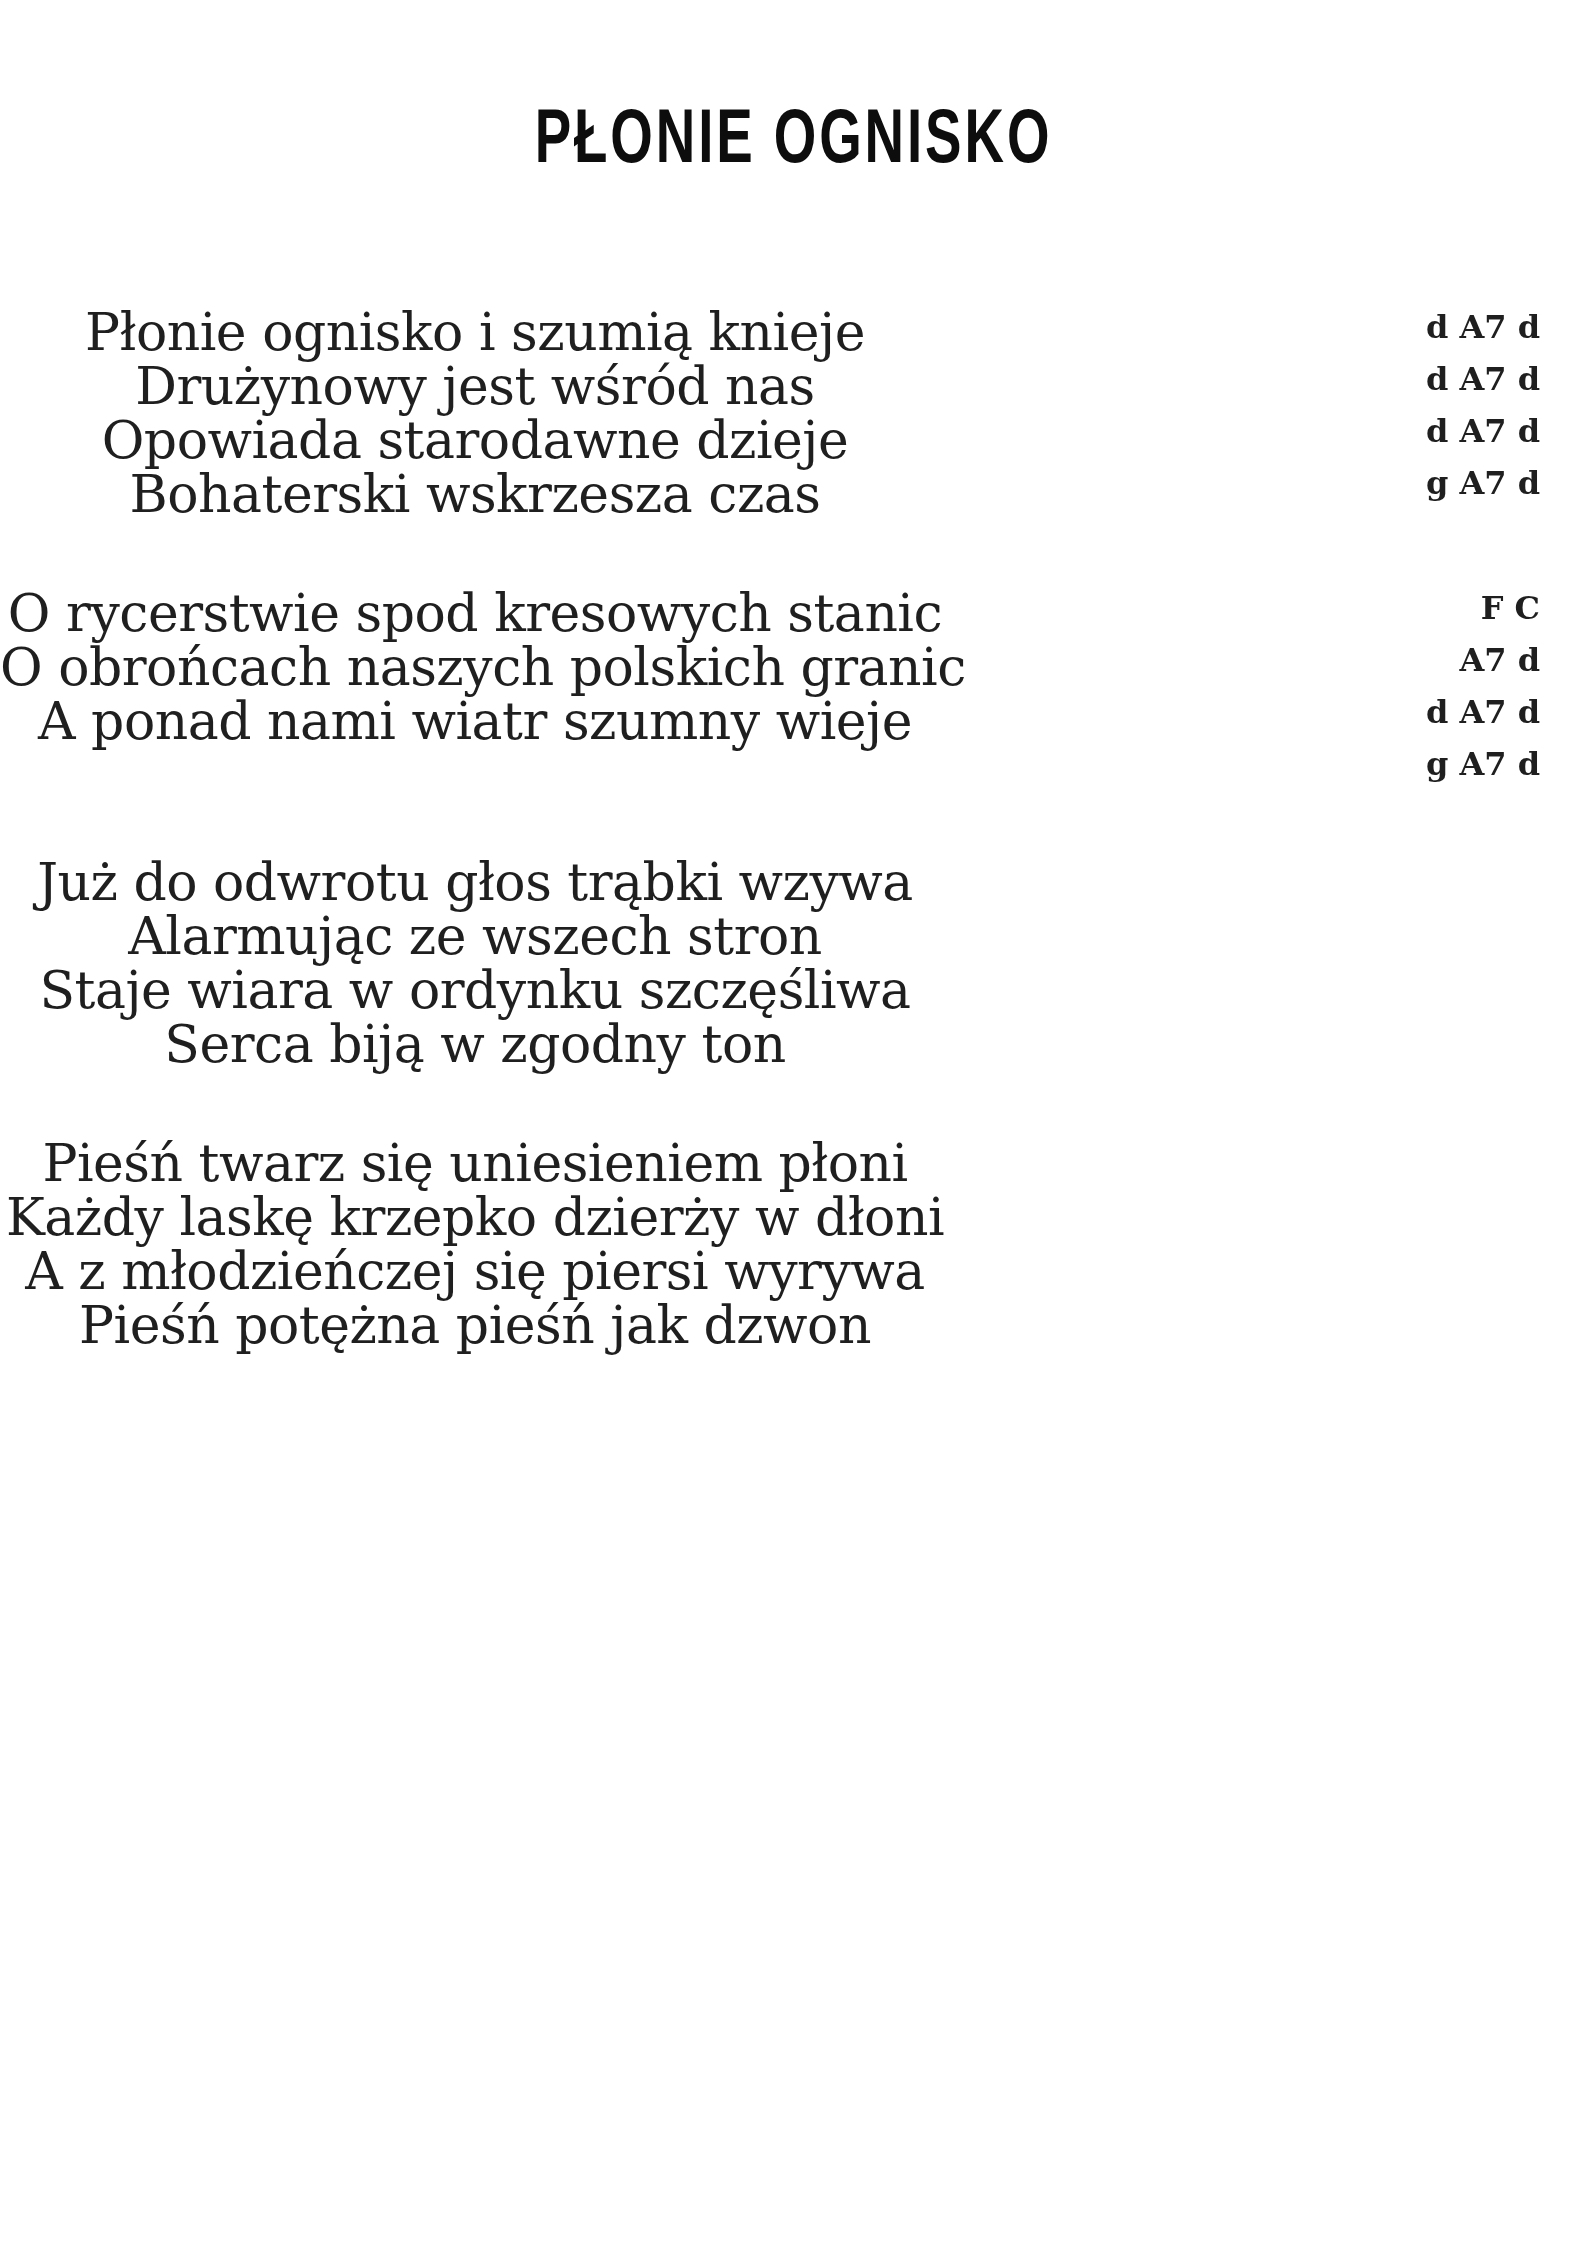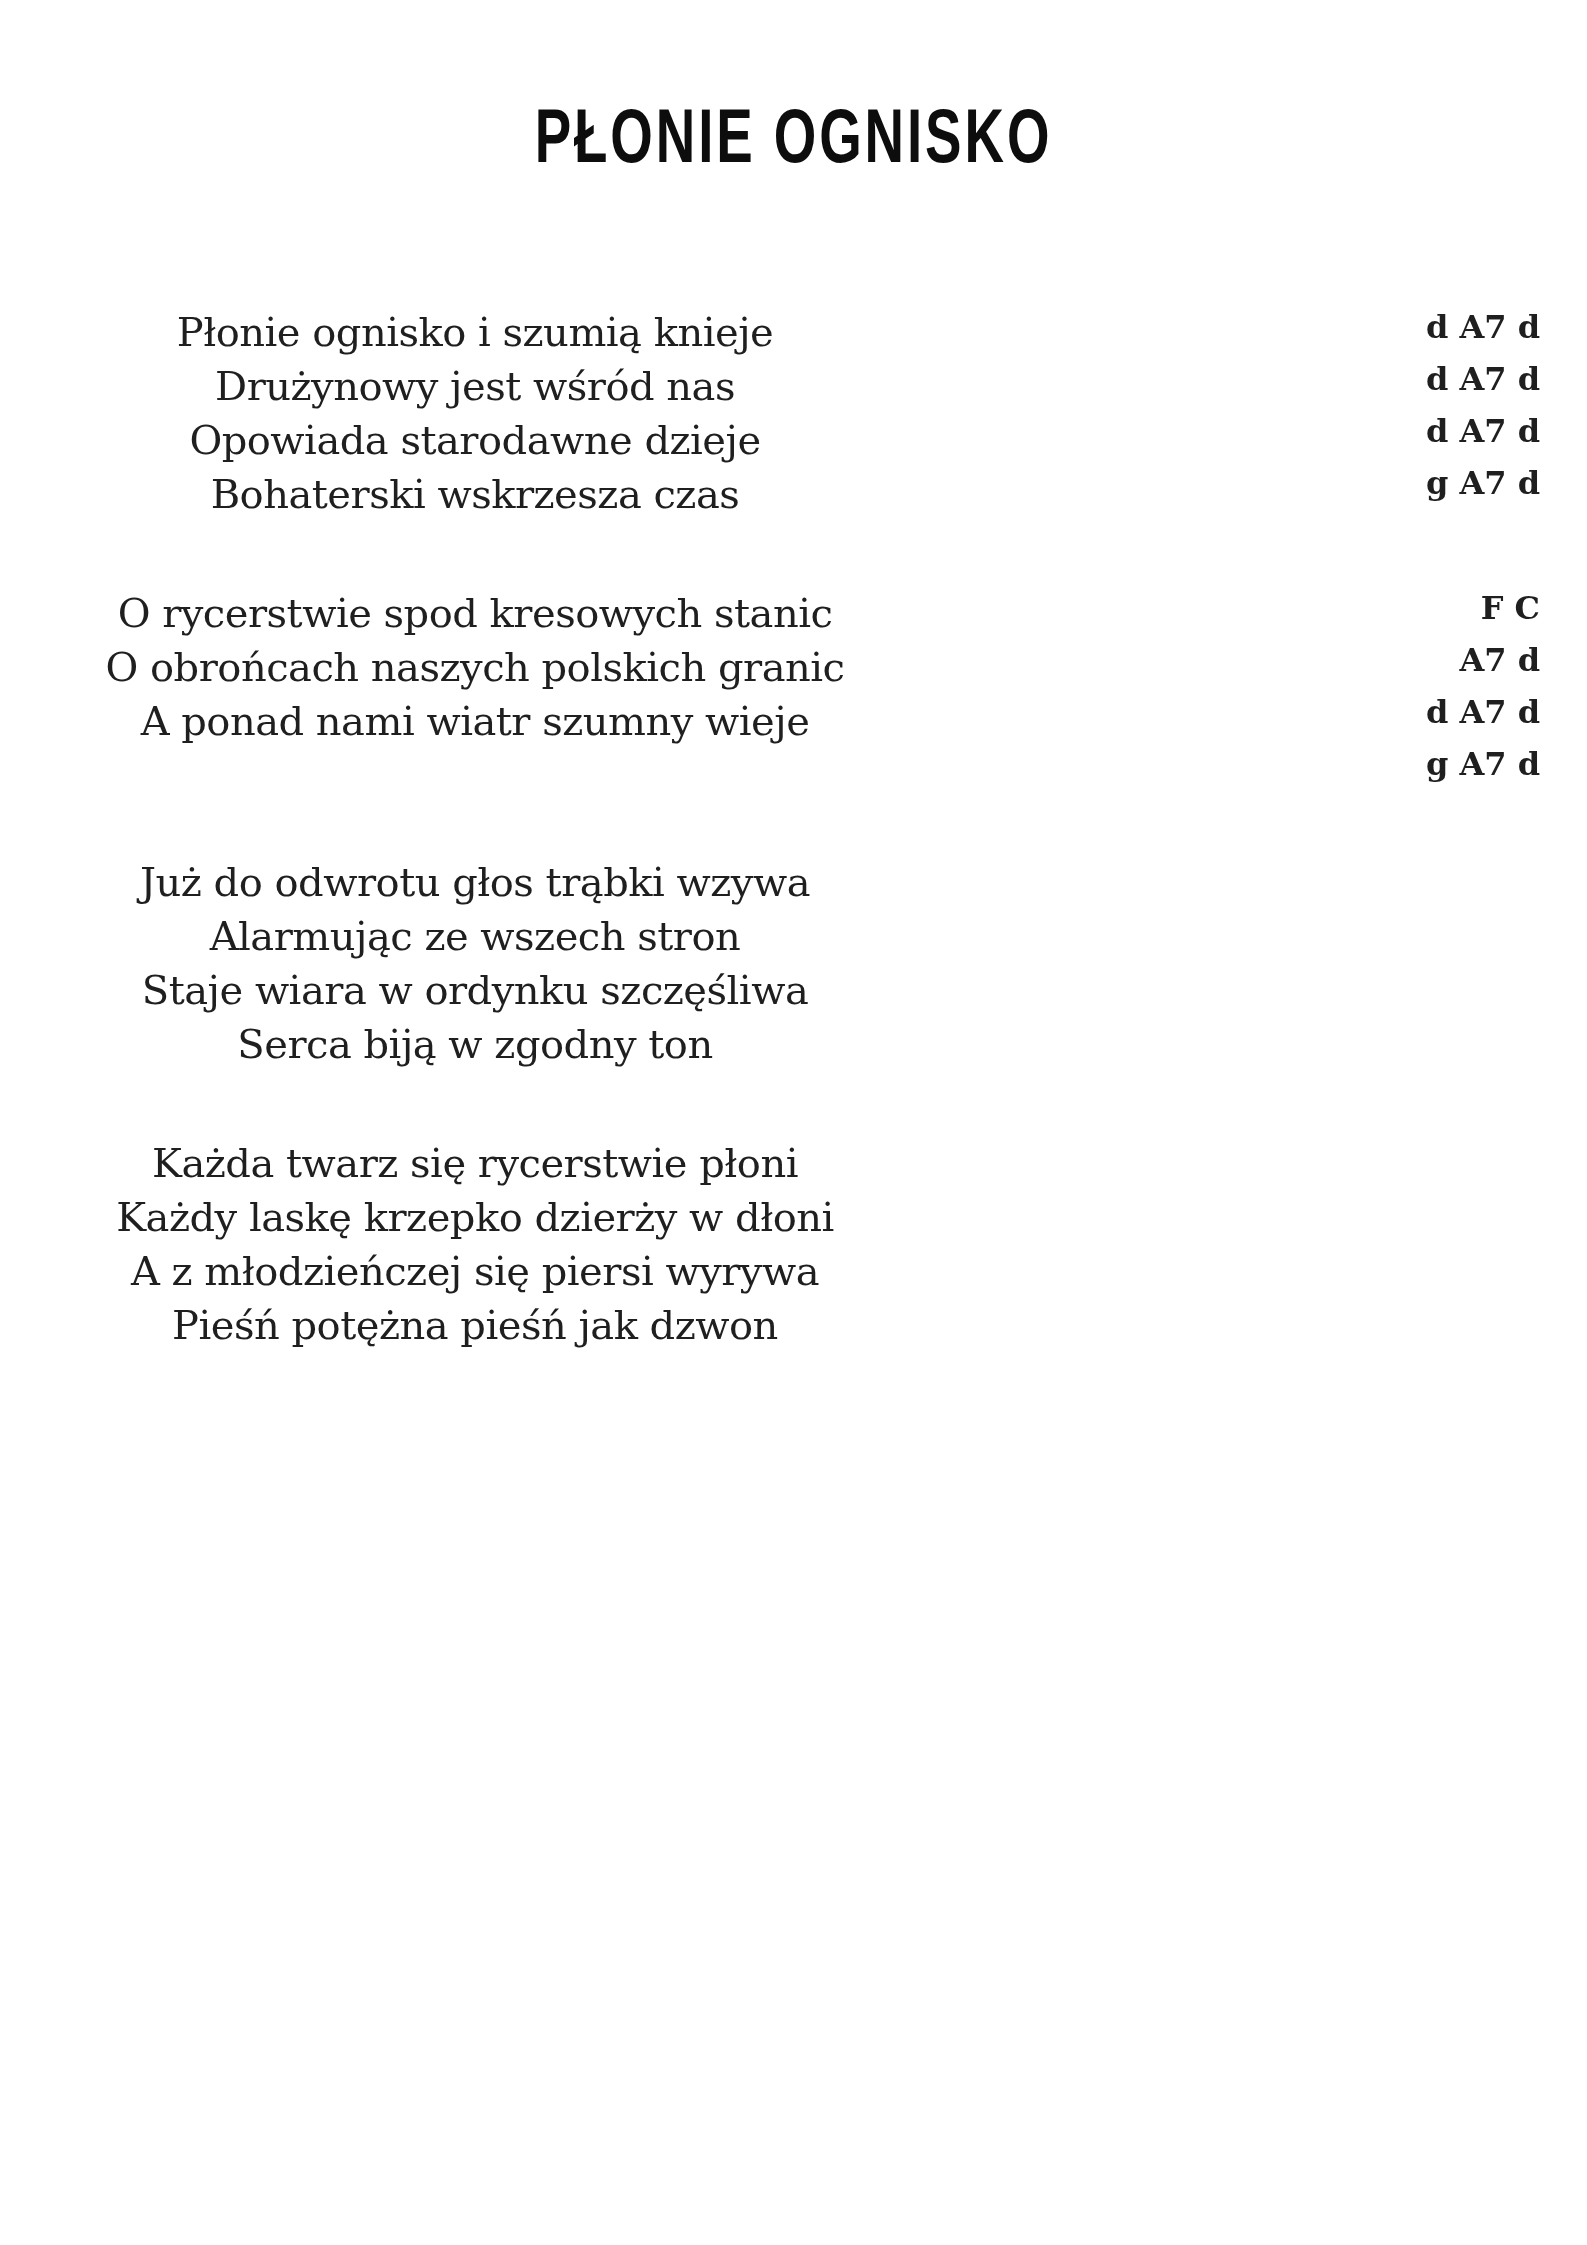--- a/index.html
+++ b/index.html
@@ -41,21 +41,21 @@
     right: 0;
   }
   .stanza {
     display: flex;
     align-items: flex-start;
     margin-bottom: 65px;
   }
   .lyrics-col {
     width: 950px;
     text-align: center;
-    font-size: 40px;
+    font-size: 52px;
     line-height: 54px;
     letter-spacing: -0.5px;
     color: #1f1f1f;
   }
   .chords-col {
     width: 340px;
     margin-left: 250px;
     margin-top: -4px;
     text-align: right;
     font-size: 32px;
@@ -107,21 +107,21 @@
           <div class="lyric-line">Już do odwrotu głos trąbki wzywa</div>
           <div class="lyric-line">Alarmując ze wszech stron</div>
           <div class="lyric-line">Staje wiara w ordynku szczęśliwa</div>
           <div class="lyric-line">Serca biją w zgodny ton</div>
         </div>
     <div class="chords-col"></div>
   </div>
 
   <div class="stanza">
     <div class="lyrics-col">
-          <div class="lyric-line">Każda twarz się rycerstwie płoni</div>
+          <div class="lyric-line">Pieśń twarz się uniesieniem płoni</div>
           <div class="lyric-line">Każdy laskę krzepko dzierży w dłoni</div>
           <div class="lyric-line">A z młodzieńczej się piersi wyrywa</div>
           <div class="lyric-line">Pieśń potężna pieśń jak dzwon</div>
         </div>
     <div class="chords-col"></div>
   </div>
 </div>
 </div>
 
 </body></html>

